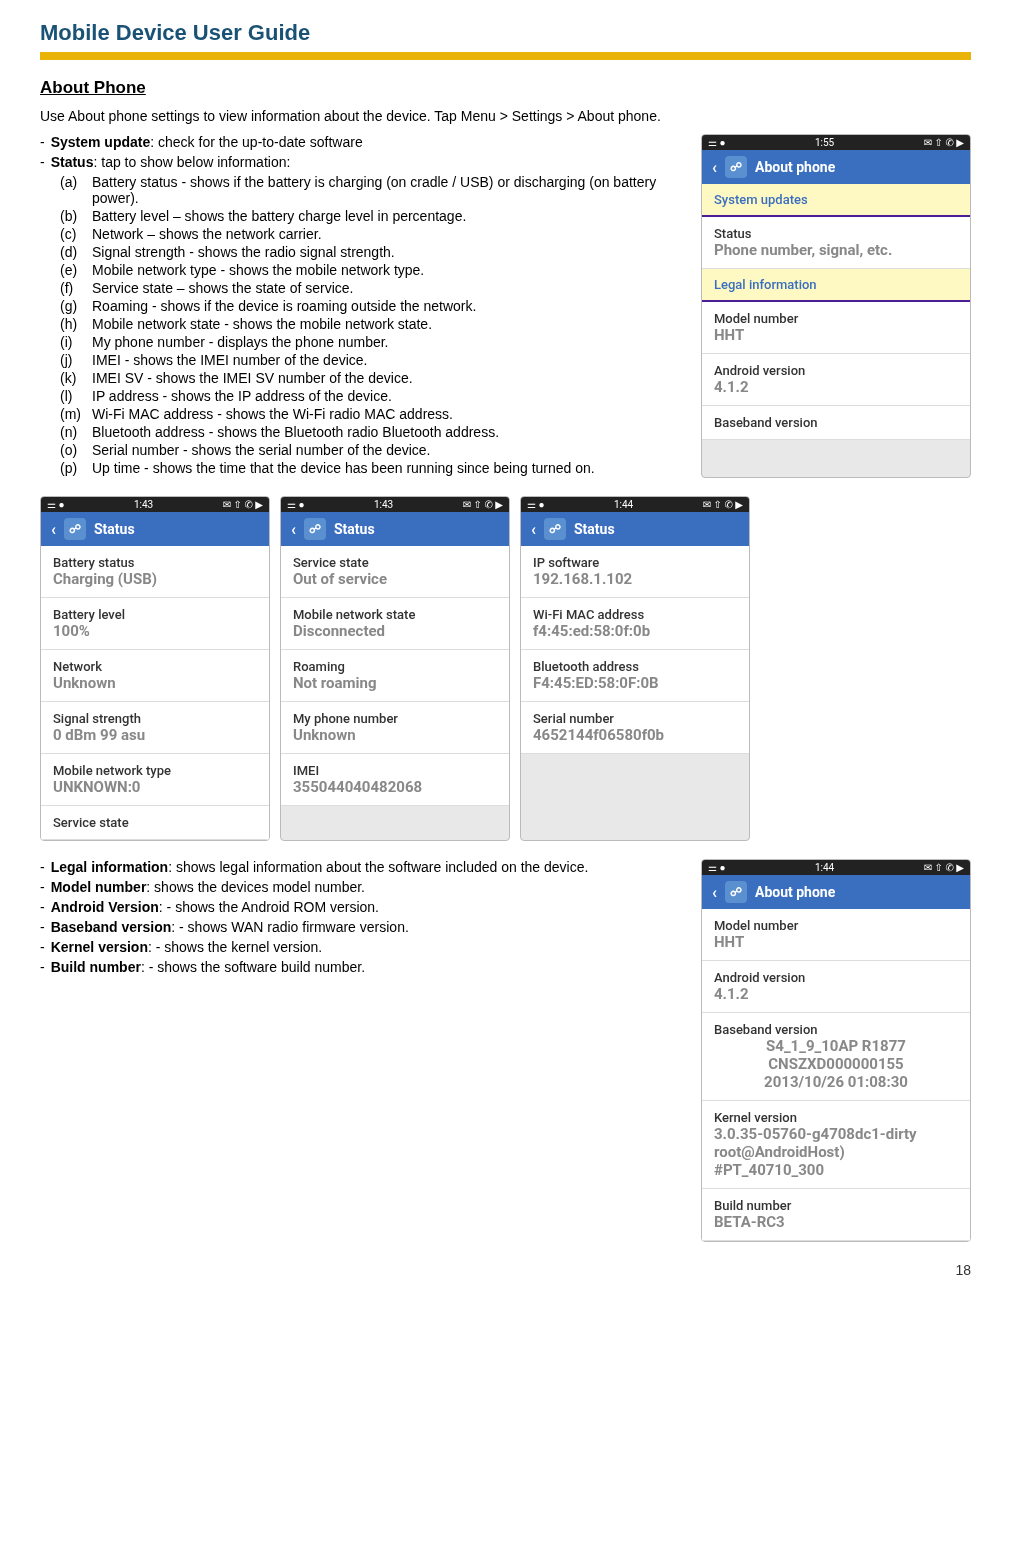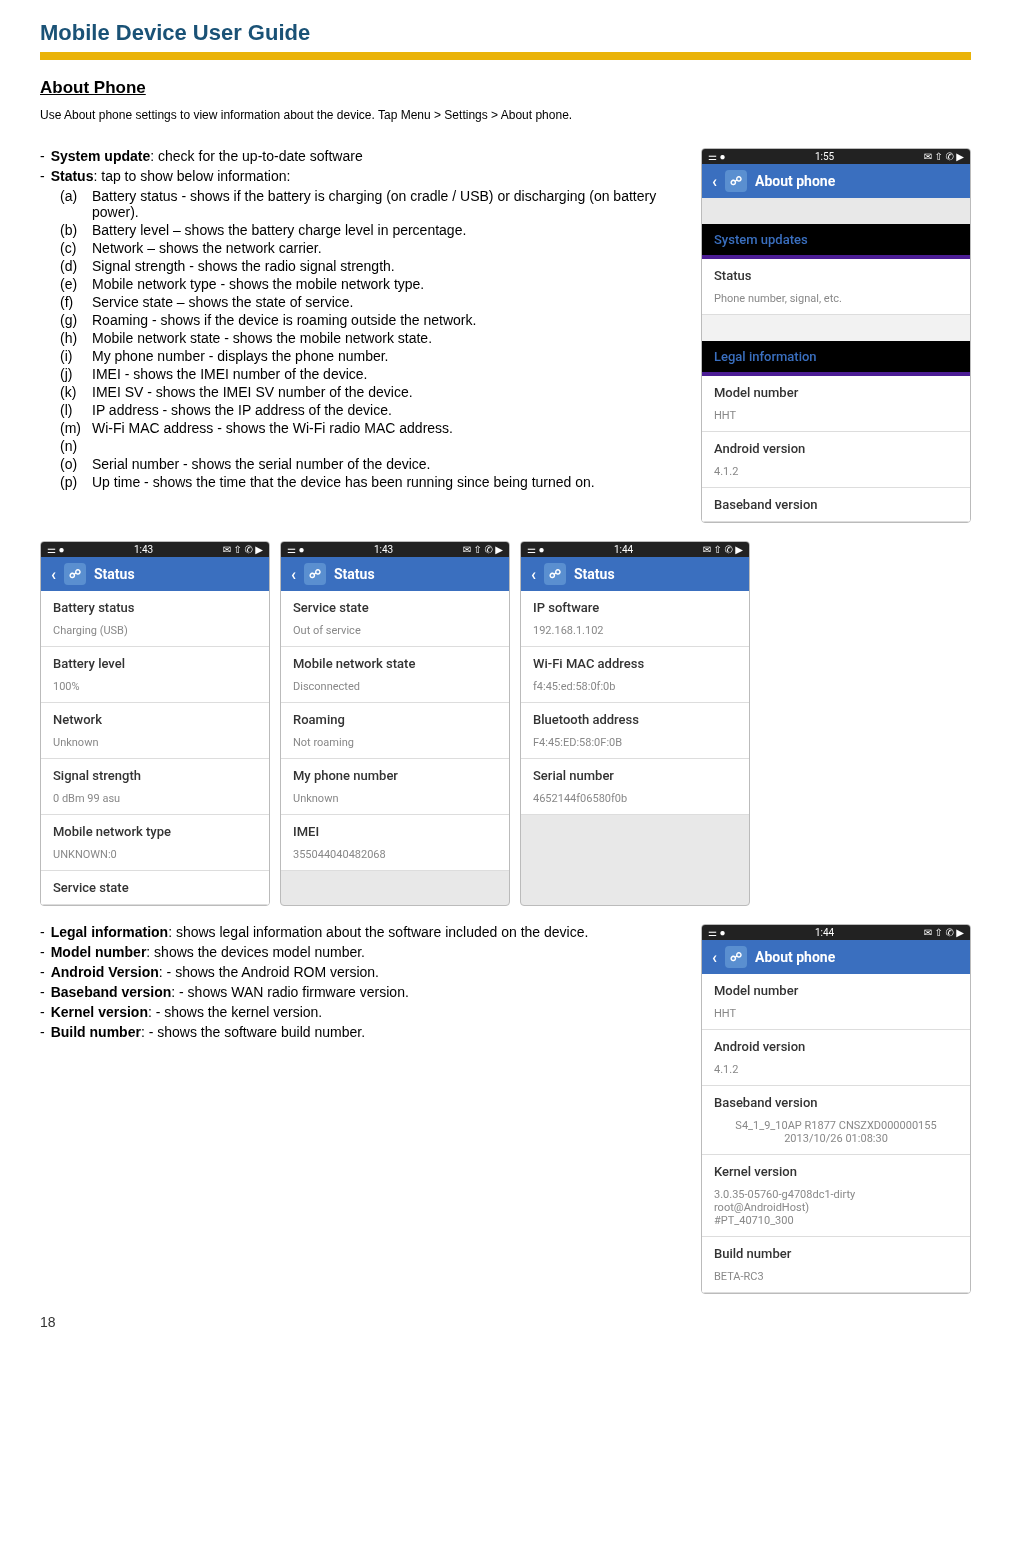--- a/index.html
+++ b/index.html
@@ -20,22 +20,22 @@
       padding-bottom: 6px;
       margin-bottom: 18px;
     }
     h2.section-title {
       font-size: 17px;
       font-weight: bold;
       text-decoration: underline;
       margin-bottom: 10px;
     }
     .intro-text {
-      margin-bottom: 26px;
-      font-size: 12px;
+      margin-bottom: 10px;
+      font-size: 14px;
     }
     .main-content {
       display: flex;
       gap: 20px;
       margin-bottom: 18px;
     }
     .text-col {
       flex: 1;
     }
     .bullet-list {
@@ -113,29 +113,29 @@
       padding: 9px 12px;
       border-bottom: 1px solid #ddd;
       background: #fff;
     }
     .phone-row .row-label {
       font-size: 13px;
       color: #333;
       font-weight: 500;
     }
     .phone-row .row-value {
-      font-size: 11px;
+      font-size: 15px;
       color: #888;
-      margin-top: 9px;
+      margin-top: 0;
+      font-weight: bold;
     }
     .phone-row-section {
       padding: 8px 12px;
-      background: #000000;
-      border-bottom: 4px solid #4c1d95;
-      margin-top: 26px;
+      background: #fef9c3;
+      border-bottom: 2px solid #4c1d95;
     }
     .phone-row-section .section-label {
       font-size: 13px;
       color: #3a6fbf;
       font-weight: 500;
     }
     
     .screenshots-row {
       display: flex;
       gap: 10px;
@@ -148,20 +148,21 @@
     
     .bottom-section {
       display: flex;
       gap: 20px;
       margin-top: 10px;
     }
     .bottom-text {
       flex: 1;
     }
     .page-number {
+      text-align: right;
       font-size: 14px;
       margin-top: 20px;
       color: #333;
     }
   </style>
 </head>
 <body>
 
 <h1 class="page-title">Mobile Device User Guide</h1>
 
@@ -229,20 +230,21 @@
       <li>
           <span class="letter">(l)</span>
           <span>IP address - shows the IP address of the device.</span>
         </li>
       <li>
           <span class="letter">(m)</span>
           <span>Wi-Fi MAC address - shows the Wi-Fi radio MAC address.</span>
         </li>
       <li>
           <span class="letter">(n)</span>
+          <span>Bluetooth address - shows the Bluetooth radio Bluetooth address.</span>
         </li>
       <li>
           <span class="letter">(o)</span>
           <span>Serial number - shows the serial number of the device.</span>
         </li>
       <li>
           <span class="letter">(p)</span>
           <span>Up time - shows the time that the device has been running since being turned on.</span>
         </li>
     </ul>

